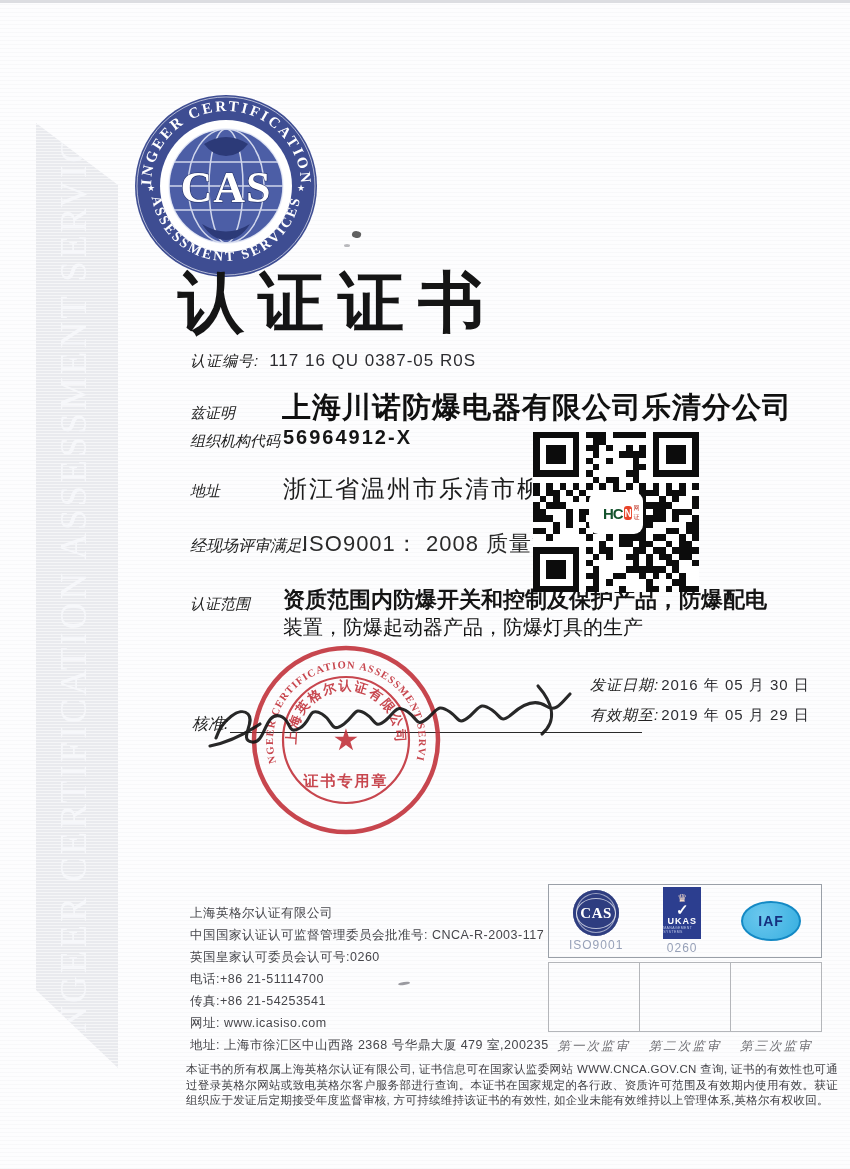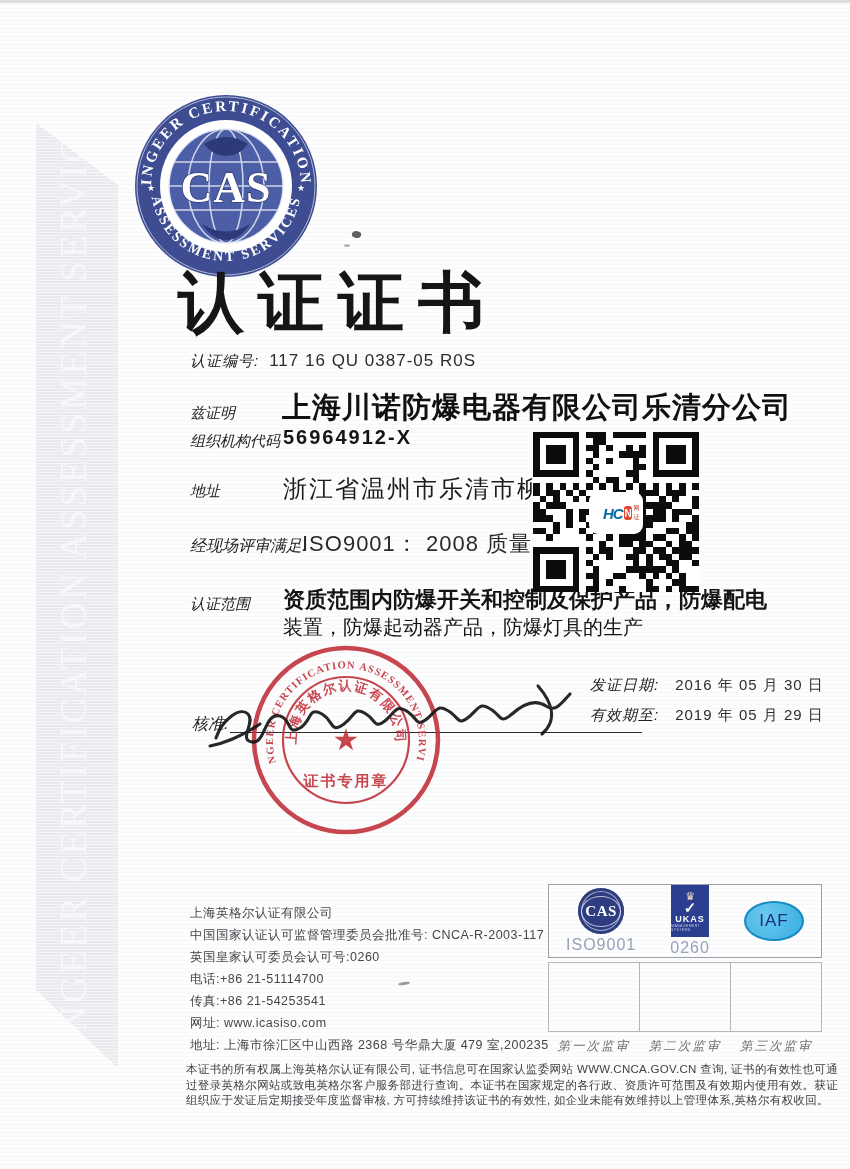--- a/index.html
+++ b/index.html
@@ -36,51 +36,51 @@
   .lbl-scope{left:190px;top:595px;}
   .scope1{left:283px;top:585px;font-size:22px;font-weight:700;color:#141414;white-space:nowrap;}
   .scope2{left:283px;top:614px;font-size:20px;font-weight:400;color:#141414;white-space:nowrap;}
   
   .qr{left:533px;top:432px;width:166px;height:160px;background:#fff;padding:0;z-index:5;}
   .qr-grid{display:grid;grid-template-columns:repeat(25,1fr);grid-template-rows:repeat(25,1fr);
         width:166px;height:160px;}
   .qr-grid .on{background:#0c0c0c;}
   .qr-logo{position:absolute;left:58px;top:62px;width:50px;height:38px;background:#fff;border-radius:7px;
         box-shadow:0 0 0 2px #fff;display:flex;align-items:center;justify-content:center;gap:1px;}
-  .qr-logo .hc{color:#0369a1;font-weight:800;font-size:15px;font-style:italic;letter-spacing:-1px;margin-left:12px;}
+  .qr-logo .hc{color:#14532d;font-weight:800;font-size:15px;letter-spacing:-1px;margin-left:12px;}
   .qr-logo .nbox{width:14px;height:14px;background:#e8442a;border-radius:3px;color:#fff;font-size:10px;
         font-weight:800;display:flex;align-items:center;justify-content:center;}
   .qr-logo .sub{color:#c0392b;font-size:6px;}
   
   .lbl-approve{left:192px;top:714px;font-size:16px;}
   .approve-line{left:230px;top:732px;width:412px;height:1.4px;background:#2b2b2b;}
   .red-seal{left:246px;top:640px;width:200px;height:200px;opacity:.9;z-index:3;}
   .signature{left:208px;top:664px;width:380px;height:100px;z-index:4;}
   .date-row{left:590px;font-size:15px;color:#2e2e32;letter-spacing:1px;}
-  .date-row .lbl{margin-right:16px;}
+  .date-row .lbl{margin-right:2px;}
   .issue{top:676px;} .expiry{top:706px;}
   
   .issuer{left:190px;top:902px;font-size:12.5px;color:#46464b;line-height:22px;letter-spacing:.5px;}
   
   .logo-box{left:548px;top:884px;width:274px;height:74px;border:1px solid #9aa0a8;box-sizing:border-box;
         display:flex;align-items:center;justify-content:space-around;}
   .logo-col{display:flex;flex-direction:column;align-items:center;gap:2px;}
-  .caption{font-size:16px;color:#97a1b8;letter-spacing:1px;}
+  .caption{font-size:12px;color:#97a1b8;letter-spacing:1px;}
   .cas-small{width:46px;height:46px;border-radius:50%;background:#2e3d80;display:flex;align-items:center;justify-content:center;
         box-shadow:inset 0 0 0 3px #2e3d80, inset 0 0 0 4px #ffffff88;}
   .cas-small span{color:#fff;font-family:"Liberation Serif",serif;font-weight:700;font-size:15px;letter-spacing:.5px;
         border:1px solid #ffffffaa;border-radius:50%;padding:6px 3px;}
   .ukas{width:38px;height:52px;background:#2c3e8f;display:flex;flex-direction:column;align-items:center;justify-content:center;color:#fff;}
   .ukas .crown{font-size:11px;line-height:10px;color:#f3d9c8;}
   .ukas .check{font-size:15px;line-height:13px;font-weight:700;}
   .ukas .t{font-size:9px;font-weight:700;letter-spacing:1px;}
   .ukas .s{font-size:3.5px;color:#bcc6e6;letter-spacing:.4px;}
   .iaf{width:60px;height:40px;border-radius:50%;background:radial-gradient(circle at 35% 35%, #6cc8ee, #35aee0);
         border:2px solid #1489c4;display:flex;align-items:center;justify-content:center;box-sizing:border-box;}
-  .iaf span{color:#15307f;font-weight:400;font-size:17px;letter-spacing:1px;}
+  .iaf span{color:#15307f;font-weight:700;font-size:14px;letter-spacing:1px;}
   
   .audit-table{left:548px;top:962px;width:274px;height:70px;border:1px solid #b4b6ba;box-sizing:border-box;display:flex;}
   .audit-cell{flex:1;border-right:1px solid #b4b6ba;}
   .audit-cell:last-child{border-right:none;}
   .audit-captions{left:548px;top:1038px;width:274px;display:flex;justify-content:space-around;
         font-size:12.5px;color:#6d6d72;letter-spacing:2px;font-style:italic;}
   
   .fine-print{left:186px;top:1062px;width:652px;font-size:11.5px;line-height:15.5px;color:#404045;
         text-align:justify;letter-spacing:.3px;}
   

